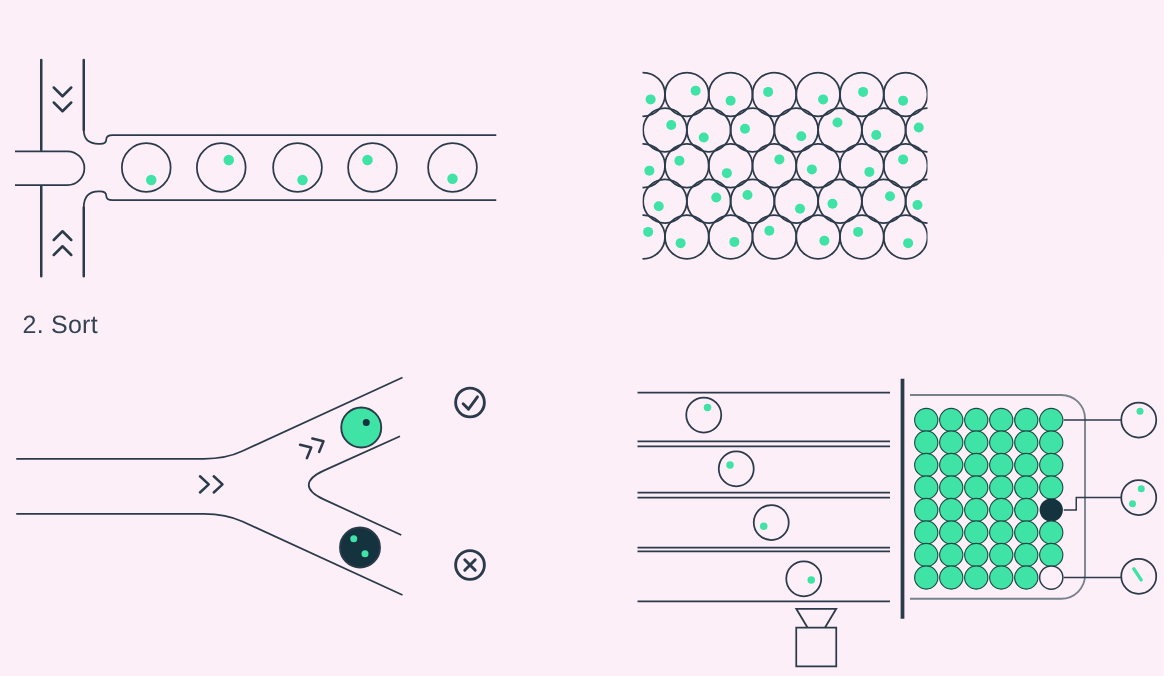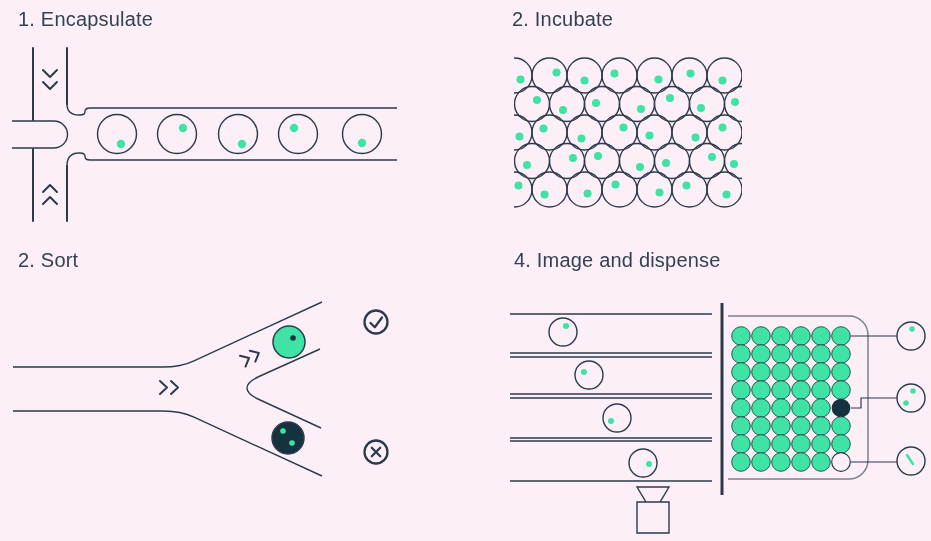--- a/index.html
+++ b/index.html
@@ -28,24 +28,21 @@
   .s2{stroke:var(--line,#2b3b4b);stroke-width:2;fill:none;stroke-linecap:round;stroke-linejoin:round;}
   .icon-stroke{stroke:var(--line,#2b3b4b);stroke-width:2.3;fill:none;stroke-linecap:round;stroke-linejoin:round;}
   .plate{stroke:var(--plate,#77828d);stroke-width:1.5;fill:none;}
   .divider{stroke:var(--line,#2b3b4b);stroke-width:3;fill:none;}
 </style>
 </head>
 <body>
 
 <div class="stage">
 
-  <div class="panel-title" id="title-encapsulate">1. Encapsulate</div>
-  <div class="panel-title" id="title-incubate">2. Incubate</div>
   <div class="panel-title" id="title-sort">2. Sort</div>
-  <div class="panel-title" id="title-dispense">4. Image and dispense</div>
 
   <svg id="diagram" width="931" height="541" viewBox="0 0 931 541">
     <defs>
       <clipPath id="incClip">
           <rect id="incClipRect" x="514" y="57" width="228" height="153"></rect>
         </clipPath>
     </defs>
 
     <g>
       <path class="s2" d="M33,48 V120 M33,149 V221"></path>

